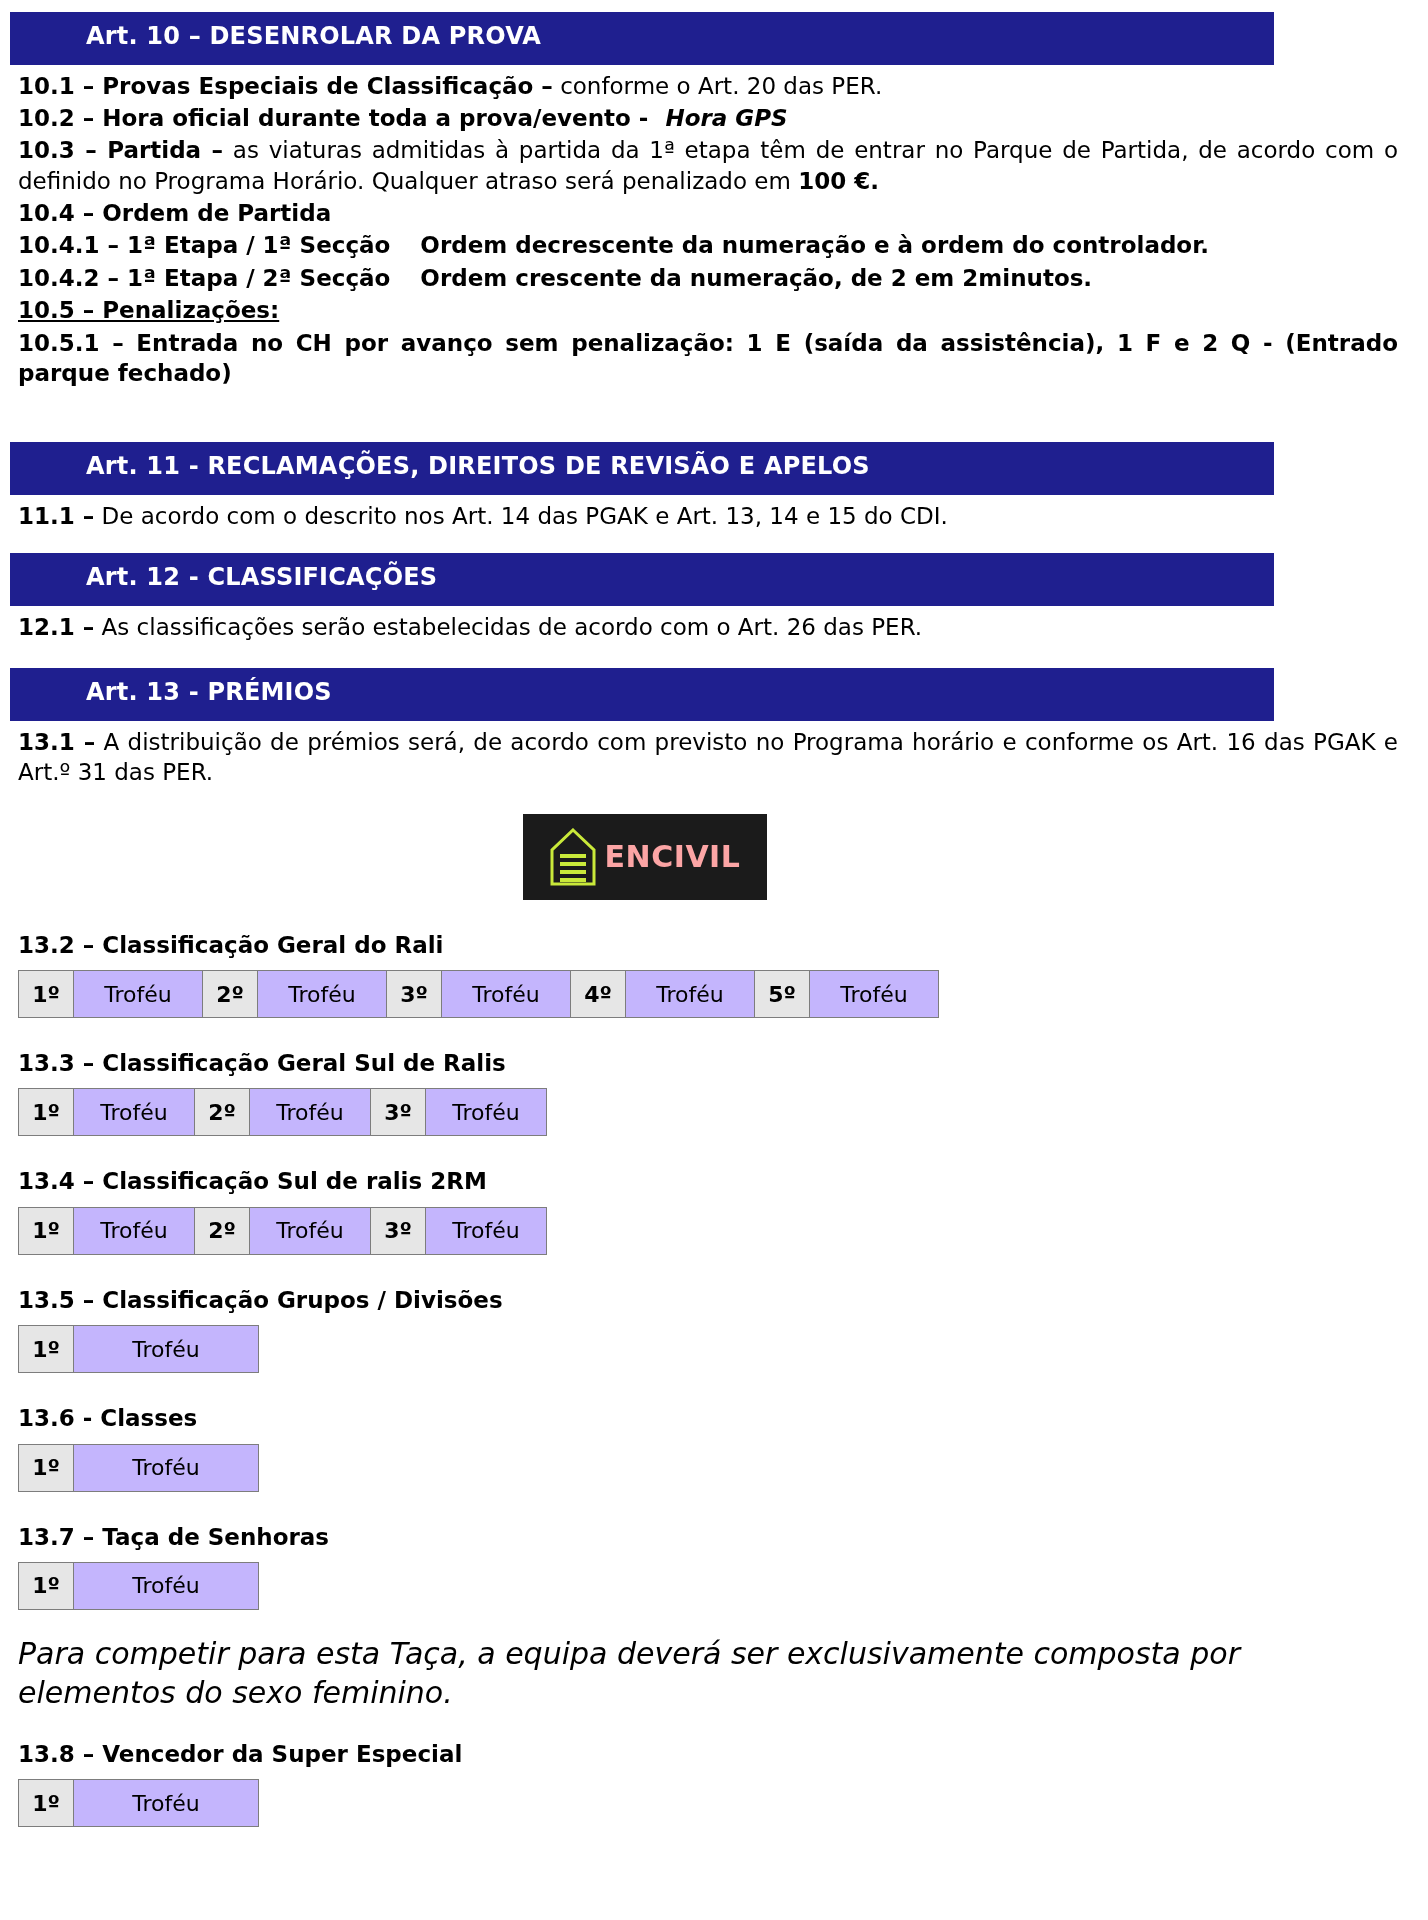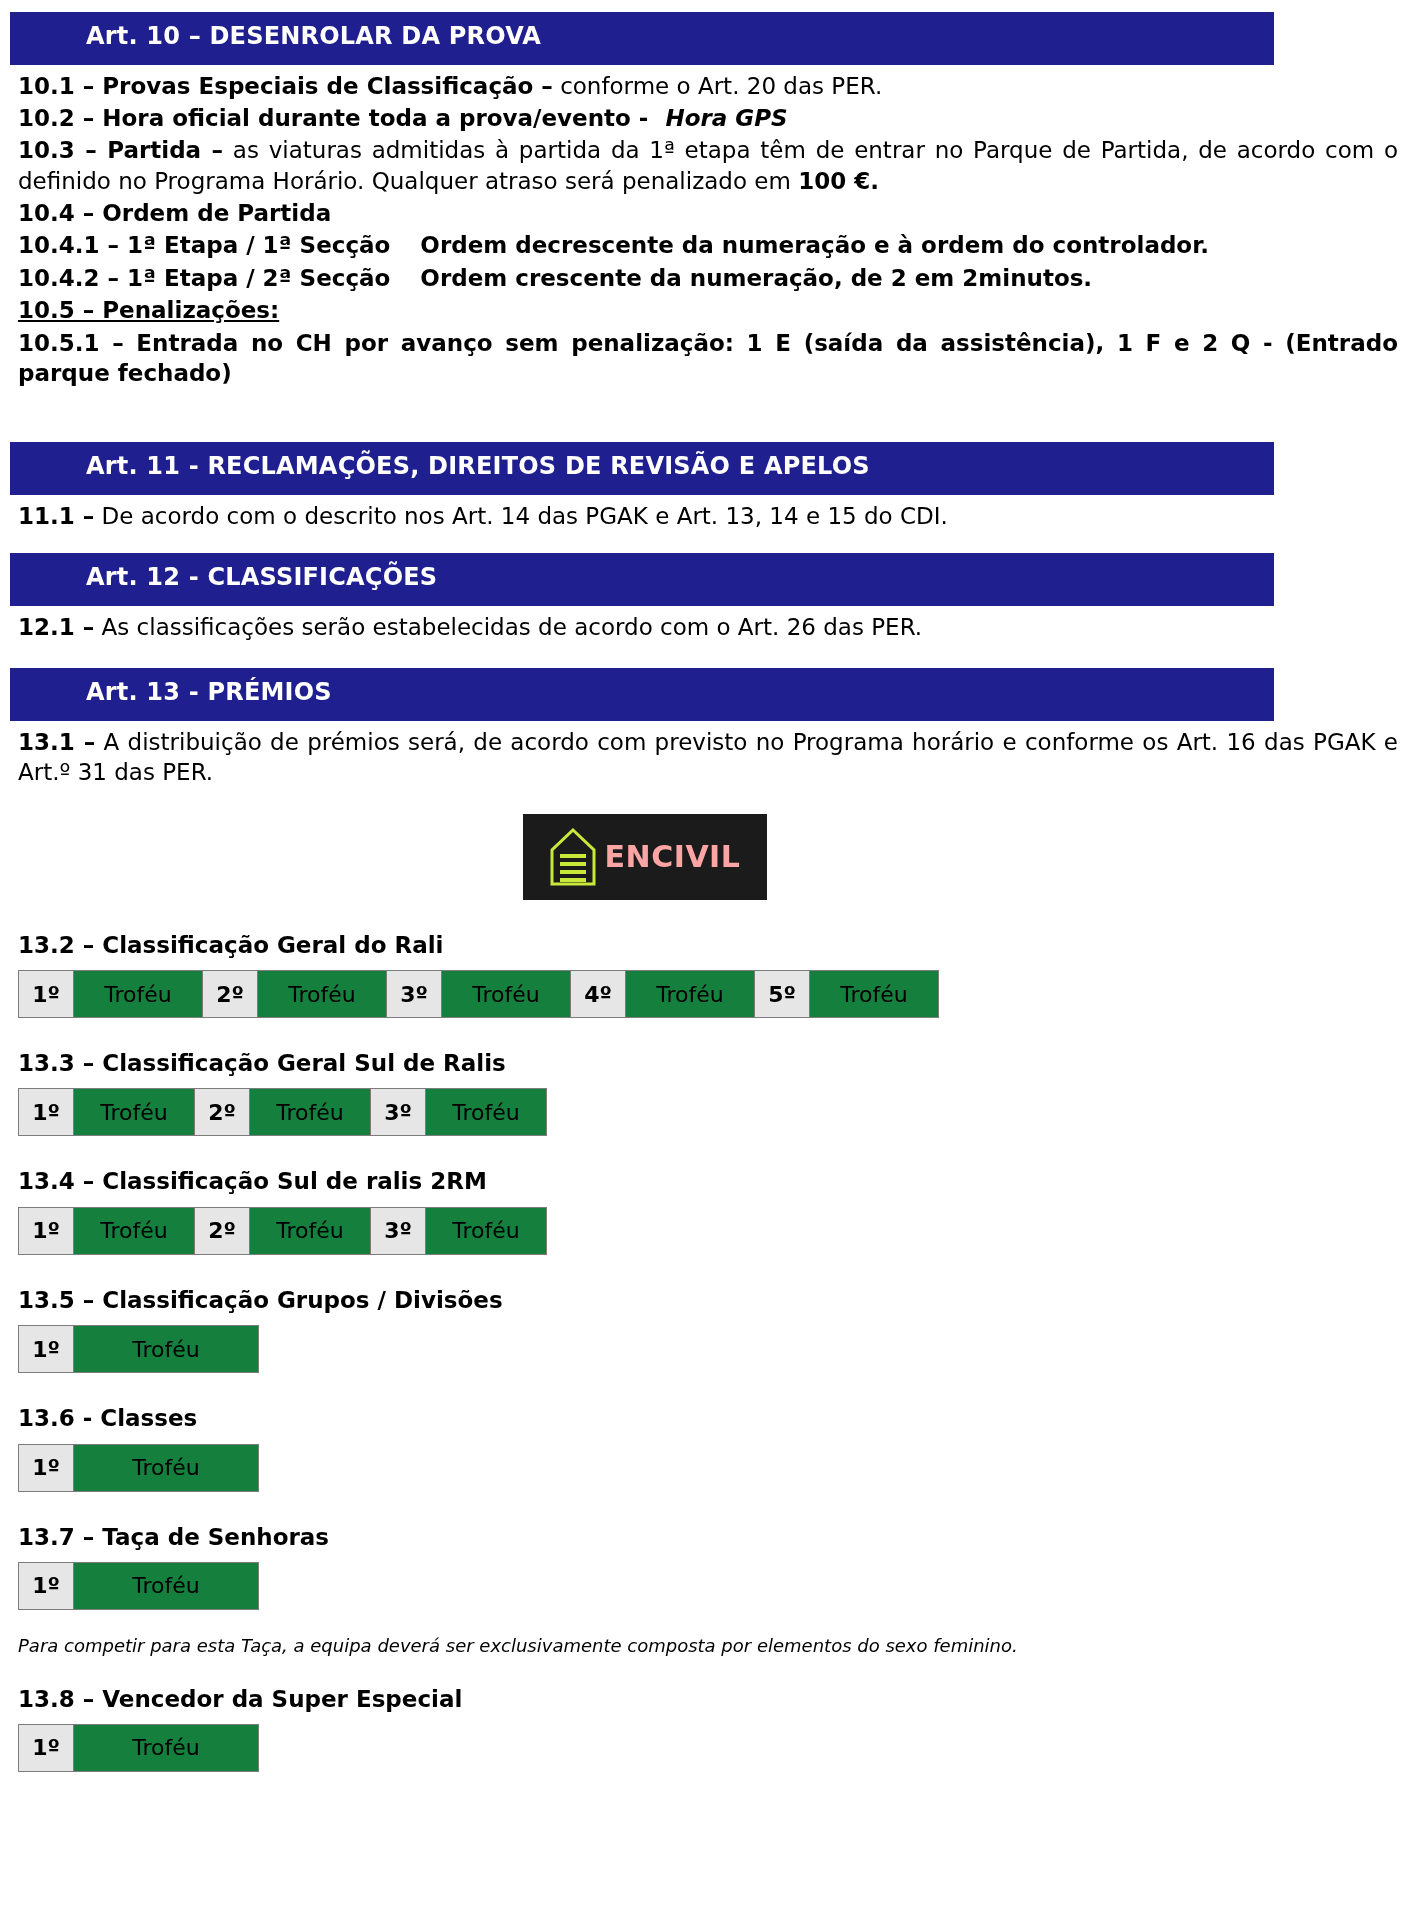--- a/index.html
+++ b/index.html
@@ -99,39 +99,39 @@
     border-collapse: collapse;
     margin: 0 0 0 8px;
     font-size: 22px;
   }
   table.prize td {
     border: 1px solid #7d7d7d;
     height: 46px;
     vertical-align: middle;
     text-align: center;
     padding: 0 12px;
-    background: #15803d;
+    background: #c4b5fd;
   }
   table.prize td.pos {
     background: #e6e6e6;
     font-weight: bold;
     min-width: 30px;
     padding: 0 12px;
   }
   table.prize td.item {
     min-width: 96px;
     font-weight: normal;
   }
   table.prize.wide td.item { min-width: 104px; }
   table.prize.single td.item { min-width: 160px; }
 
   p.note-it {
     font-style: italic;
     margin: 24px 0 0 8px;
-    font-size: 18px;
+    font-size: 30px;
   }
 </style>
 </head>
 <body>
 
 <div class="page">
 
   <div class="art-bar bar-10">Art. 10 – DESENROLAR DA PROVA</div>
 
   <p class="clause"><span class="b">10.1 – Provas Especiais de Classificação –</span><span> conforme o Art. 20 das PER.</span></p>

